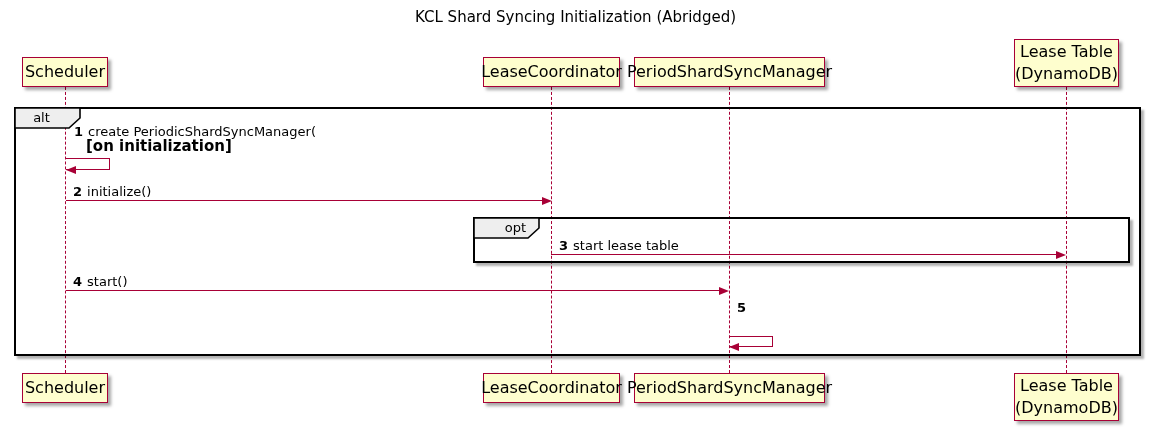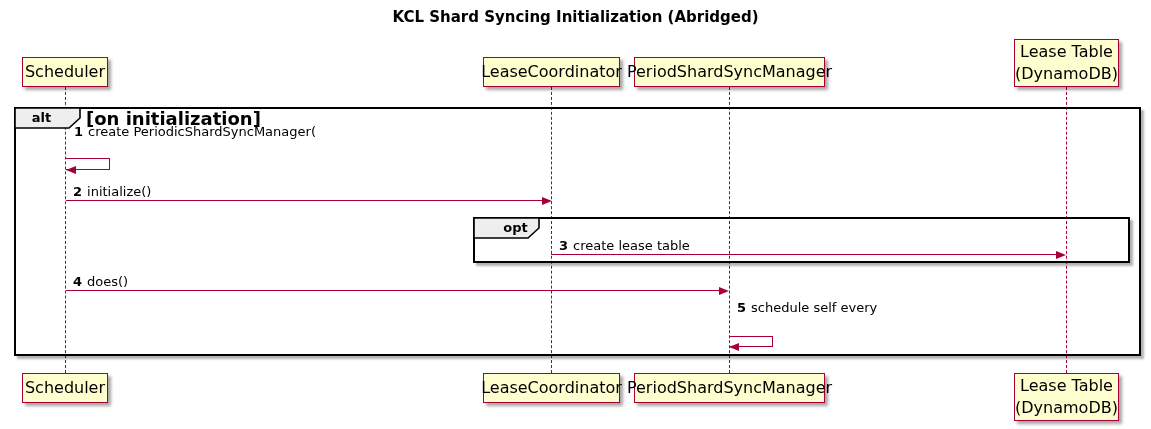--- a/index.html
+++ b/index.html
@@ -1,32 +1,32 @@
 <!DOCTYPE html>
 <html><head>
 <meta charset="utf-8">
 <style>
   html,body{margin:0;padding:0;background:#fff;}
   .canvas{
     position:relative;width:1151px;height:429px;background:#fff;overflow:hidden;
     font-family:"DejaVu Sans","Liberation Sans",sans-serif;font-size:13px;color:#000;
   }
-  .title{position:absolute;left:0;right:0;top:8px;text-align:center;font-size:15px;font-weight:700;}
+  .title{position:absolute;left:0;right:0;top:8px;text-align:center;font-size:15px;font-weight:400;}
   .lifeline{position:absolute;top:87px;height:286px;width:0;border-left:1px dashed #A80036;}
   .participant{
     position:absolute;background:#FEFECE;border:1.6px solid #A80036;box-sizing:border-box;
     display:flex;align-items:center;justify-content:center;text-align:center;
     white-space:pre-line;line-height:1.35;font-size:16px;
     box-shadow:3px 3px 3px rgba(0,0,0,0.35);
   }
   .frame{position:absolute;border:2px solid #000;box-sizing:border-box;background:transparent;
     box-shadow:3px 3px 2px rgba(0,0,0,0.3);}
   .pentagon{position:absolute;}
-  .operator{position:absolute;font-weight:bold;font-size:13px;text-align:center;line-height:20px;}
-  .guard{position:absolute;font-weight:bold;font-size:18px;line-height:17px;}
+  .operator{position:absolute;font-weight:normal;font-size:13px;text-align:center;line-height:20px;}
+  .guard{position:absolute;font-weight:bold;font-size:15px;line-height:17px;margin-top:28px;}
   .msg-inline{position:absolute;display:flex;gap:5px;line-height:15px;white-space:nowrap;}
   .msg-block{position:absolute;display:flex;gap:5px;align-items:center;white-space:nowrap;}
   .msg-lines{display:flex;flex-direction:column;line-height:15px;}
   .msg-lines .indent{padding-left:8px;}
   .msg-num{font-weight:bold;}
   .arrow-line{position:absolute;height:0;border-top:1px solid #A80036;}
   .arrow-right{position:absolute;width:0;height:0;
     border-left:10px solid #A80036;border-top:4px solid transparent;border-bottom:4px solid transparent;}
   .arrow-left{position:absolute;width:0;height:0;
     border-right:10px solid #A80036;border-top:4px solid transparent;border-bottom:4px solid transparent;}
@@ -75,36 +75,35 @@
   <div class="arrow-right" style="left:542px;top:197px"></div>
 
   <div class="frame" style="left:473px;top:217px;width:657px;height:46px"></div>
   <svg class="pentagon" style="left:473px;top:217px" width="67" height="22" viewBox="0 0 67 22">
     <polygon points="1,1 66,1 66,11 55,21 1,21" fill="#EEEEEE" stroke="#000000" stroke-width="1.6"></polygon>
   </svg>
   <div class="operator" style="left:488px;top:218px;width:55px">opt</div>
 
   <div class="msg-inline" style="left:559px;top:238px">
     <span class="msg-num">3</span>
-    <span>create lease table</span>
+    <span>start lease table</span>
   </div>
   <div class="arrow-line" style="left:551px;top:254px;width:505px"></div>
   <div class="arrow-right" style="left:1056px;top:251px"></div>
 
   <div class="msg-inline" style="left:73px;top:274px">
     <span class="msg-num">4</span>
-    <span>does()</span>
+    <span>start()</span>
   </div>
   <div class="arrow-line" style="left:66px;top:290px;width:653px"></div>
   <div class="arrow-right" style="left:719px;top:287px"></div>
 
   <div class="msg-block" style="left:737px;top:300px">
     <span class="msg-num">5</span>
     <span class="msg-lines">
-      <span>schedule self every</span>
     </span>
   </div>
   <div class="self-loop" style="left:729px;top:336px;width:44px;height:11px"></div>
   <div class="arrow-left" style="left:729px;top:343px"></div>
 
   <div class="participant" style="left:22px;top:373px;width:86px;height:30px">Scheduler</div>
   <div class="participant" style="left:483px;top:373px;width:137px;height:30px">LeaseCoordinator</div>
   <div class="participant" style="left:634px;top:373px;width:191px;height:30px">PeriodShardSyncManager</div>
   <div class="participant" style="left:1014px;top:373px;width:105px;height:48px">Lease Table
 (DynamoDB)</div>

